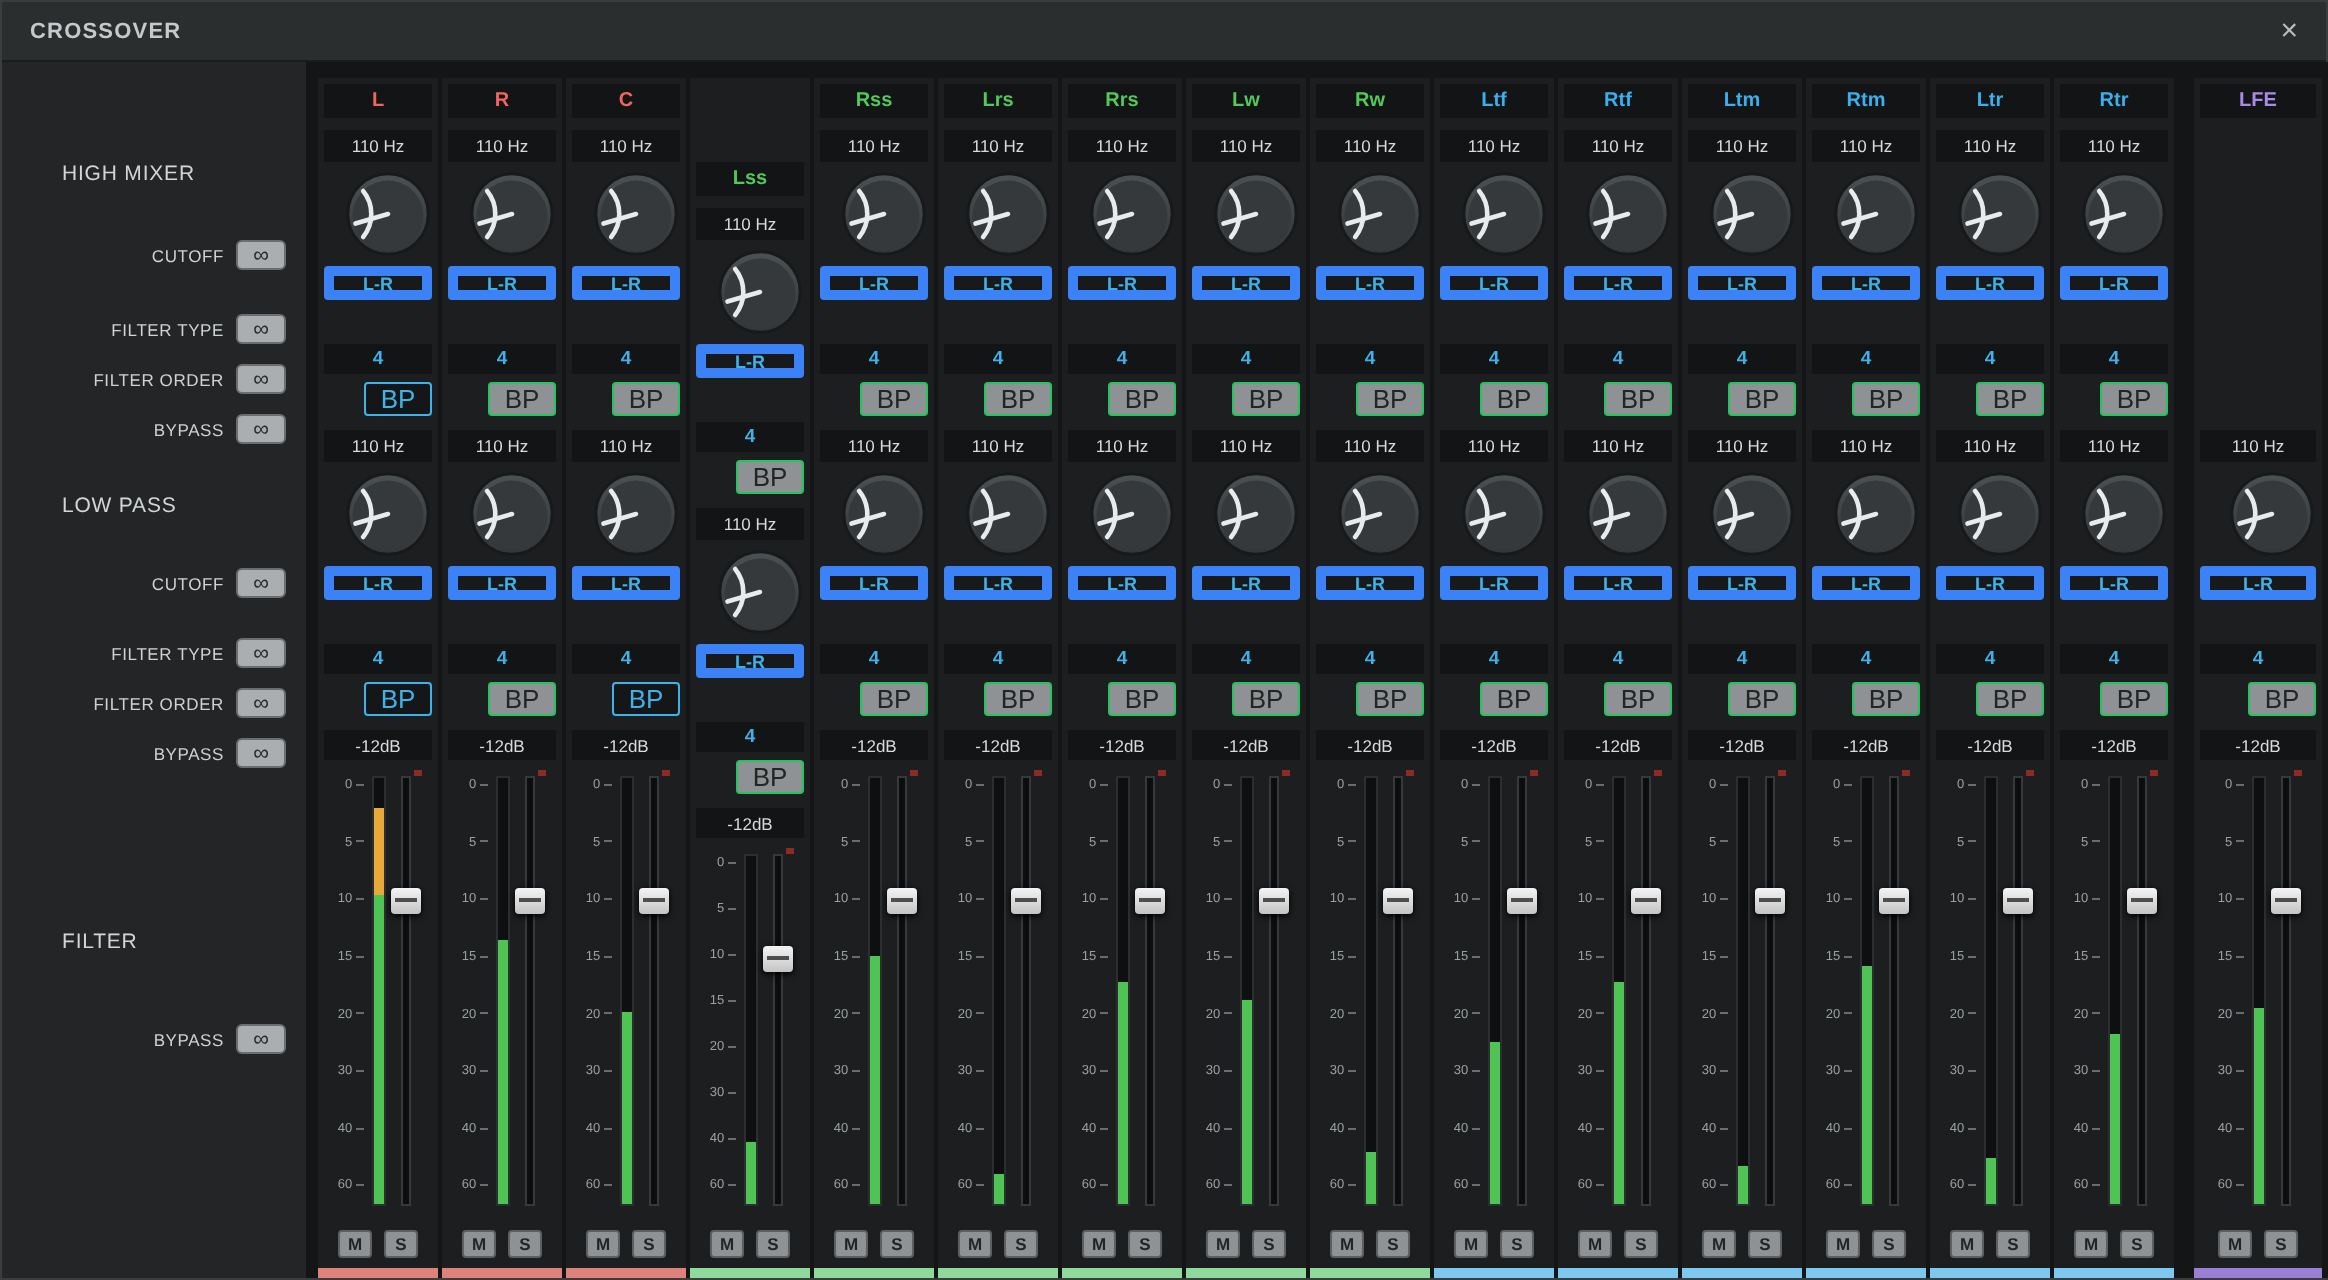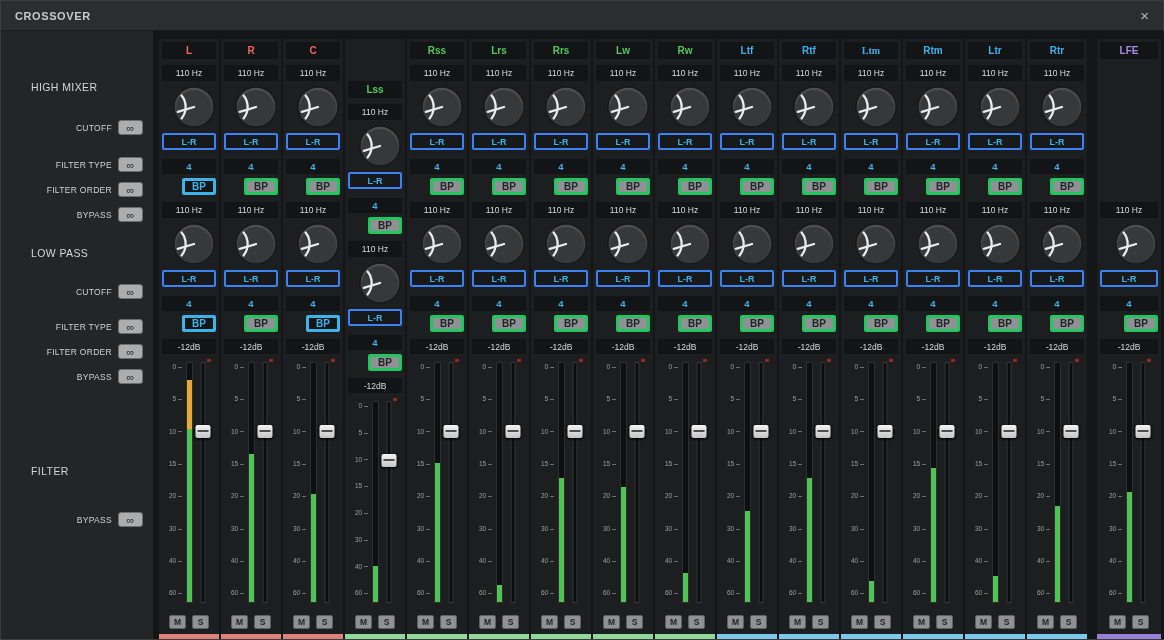--- a/index.html
+++ b/index.html
@@ -23,23 +23,23 @@
   .mt-ctl{margin-top:34px}
   
   .strips{flex:1;background:#141516;padding:8px 4px 0 6px;display:flex;align-items:stretch;min-height:0}
   .strip{width:60px;flex:none;margin-right:2px;background:#1c1e1f;padding:3px 3px 0;display:flex;flex-direction:column;align-items:center}
   .strip.lfe{margin-left:8px;width:64px}
   .ch-label{width:100%;height:17px;background:#121415;font-size:10px;font-weight:bold;display:flex;align-items:center;justify-content:center;margin-bottom:6px;flex:none}
   .blk{width:100%;display:flex;flex-direction:column;align-items:flex-end;flex:none}
   .freq{width:100%;height:16px;background:#121415;color:#d8dadc;font-size:8.5px;display:flex;align-items:center;justify-content:center;margin-bottom:4px}
   .knob-wrap{margin-bottom:4px;cursor:pointer}
   .knob-wrap svg{display:block}
-  .btn-filter{width:100%;height:17px;background:#17191a;border:2px solid #3b82f6;border-radius:2px;color:#3eb3ea;font-size:9px;font-weight:bold;display:flex;align-items:center;justify-content:center;margin-bottom:9px;cursor:pointer}
+  .btn-filter{width:100%;height:17px;background:#17191a;border:5px solid #3b82f6;border-radius:2px;color:#3eb3ea;font-size:9px;font-weight:bold;display:flex;align-items:center;justify-content:center;margin-bottom:22px;cursor:pointer}
   .order{width:100%;height:15px;background:#121415;color:#3eb3ea;font-size:9.5px;font-weight:bold;display:flex;align-items:center;justify-content:center;margin-bottom:4px;cursor:pointer}
-  .btn-bp{width:34px;height:17px;background:#8e9294;border:3px solid #22c55e;border-radius:2px;color:#232525;font-size:10px;font-weight:bold;display:flex;align-items:center;justify-content:center;margin-bottom:7px;cursor:pointer}
+  .btn-bp{width:34px;height:17px;background:#8e9294;border:1px solid #22c55e;border-radius:2px;color:#232525;font-size:13px;font-weight:normal;display:flex;align-items:center;justify-content:center;margin-bottom:7px;cursor:pointer}
   .btn-bp.active{background:#141617;color:#3eb3ea;border-color:#3eb3ea}
   .level{width:100%;height:15px;background:#121415;color:#d8dadc;font-size:8.5px;display:flex;align-items:center;justify-content:center;margin-bottom:2px;flex:none}
   .fader-zone{width:100%;flex:1;display:flex;justify-content:center;gap:4px;padding:4px 0 2px;min-height:0}
   .scale{display:flex;flex-direction:column;justify-content:space-between;height:calc(100% - 16px);margin-top:4px}
   .scale span{font-size:6.5px;color:#9aa0a2;text-align:right;line-height:1;display:block}
   .scale span::after{content:"";display:inline-block;width:4px;height:1px;background:#6a6e70;vertical-align:middle;margin-left:2px}
   .meter{width:7px;height:calc(100% - 8px);background:#0e0f10;position:relative;margin-top:2px;border:1px solid #2c2f31}
   .meter-fill{position:absolute;bottom:0;left:0;right:0}
   .track{width:12px;height:calc(100% - 8px);position:relative;margin-top:2px;cursor:pointer}
   .track::before{content:"";position:absolute;left:50%;top:0;bottom:0;width:3px;transform:translateX(-50%);background:#0c0d0e;border:1px solid #363a3d}
@@ -801,21 +801,21 @@
 
     <div class="ms-row">
       <div class="ms-btn">M</div>
       <div class="ms-btn">S</div>
     </div>
 
     <div class="color-bar" style="background: rgb(124, 200, 239);"></div>
   </div>
 
   <div class="strip">
-    <div class="ch-label" style="color: rgb(57, 176, 240); font-family: Liberation Serif, serif;">Ltm</div>
+    <div class="ch-label" style="color: rgb(57, 176, 240);">Ltm</div>
 
     <div class="blk hp-block">
       <div class="freq">110 Hz</div>
       <div class="knob-wrap">
         <svg viewBox="0 0 46 46" width="44" height="44">
           <circle cx="23" cy="23" r="21" fill="url(#kg)" stroke="#17191a" stroke-width="1.5"></circle>
           <circle cx="23" cy="24" r="18.5" fill="#35393c"></circle>
           <path d="M 10 35 A 19 19 0 0 0 10 11" fill="none" stroke="#e8eaeb" stroke-width="2.4" stroke-linecap="round"></path>
           <line x1="23" y1="23" x2="6" y2="28" stroke="#e8eaeb" stroke-width="2.4" stroke-linecap="round"></line>
         </svg>

